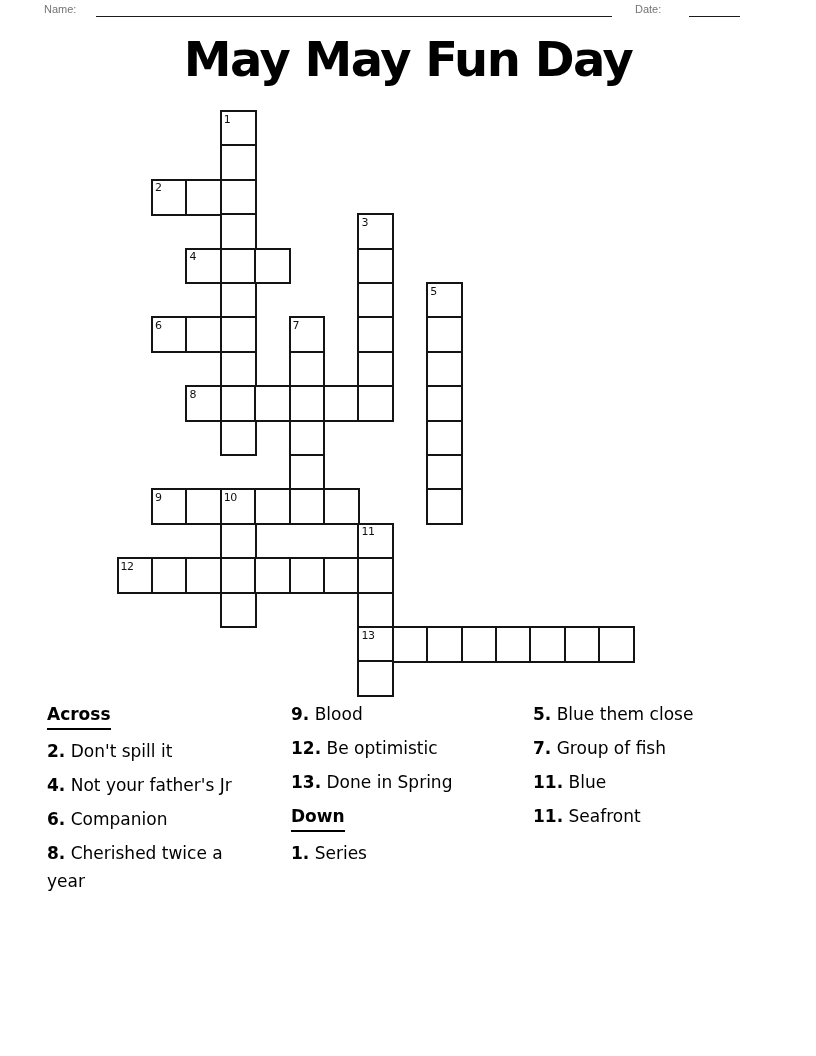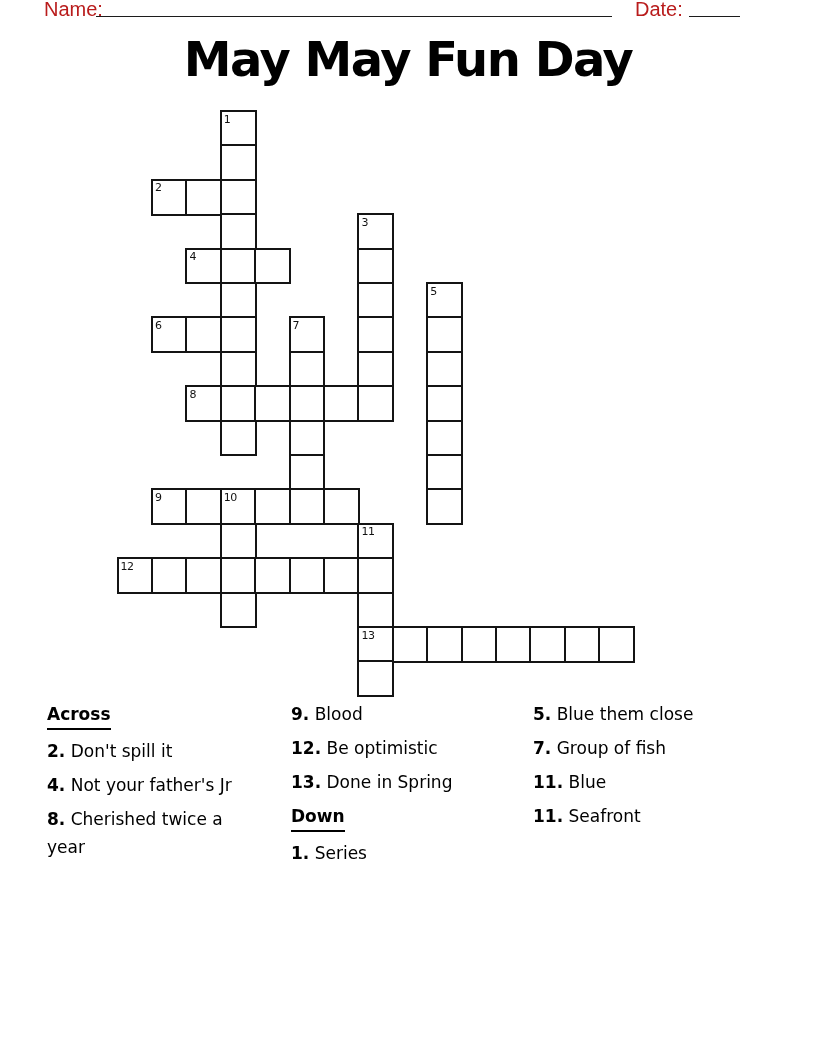--- a/index.html
+++ b/index.html
@@ -11,24 +11,24 @@
     margin: 0 auto;
     overflow: hidden;
     font-family: "DejaVu Sans", sans-serif;
     color: #000;
   }
 
   
   .hdr-label {
     position: absolute;
     font-family: "Liberation Sans", sans-serif;
-    font-size: 20px;
+    font-size: 11px;
     line-height: 18px;
     top: 0px;
-    color: #b91c1c;
+    color: #737373;
   }
   #name-label { left: 44px; }
   #date-label { left: 635px; text-align: right; }
   .blank-line {
     position: absolute;
     top: 0px;
     height: 16px;
     border-bottom: 1.6px solid #1c1c1c;
   }
   #name-line { left: 96px;  width: 516px; }
@@ -187,20 +187,21 @@
       <div class="cellnum" style="left: 244.8px; top: 416.3px;">11</div>
       <div class="cellnum" style="left: 4px; top: 450.7px;">12</div>
       <div class="cellnum" style="left: 244.8px; top: 519.5px;">13</div>
     </div>
 
   <div id="clues">
     <div id="clue-col-0" class="clue-col">
         <div class="clue-header"><span>Across</span></div>
         <div class="clue"><b>2.</b><span> Don't spill it</span></div>
         <div class="clue"><b>4.</b><span> Not your father's Jr</span></div>
+        <div class="clue"><b>6.</b><span> Companion</span></div>
         <div class="clue"><b>8.</b><span> Cherished twice a year</span></div>
       </div>
     <div id="clue-col-1" class="clue-col">
         <div class="clue"><b>9.</b><span> Blood</span></div>
         <div class="clue"><b>12.</b><span> Be optimistic</span></div>
         <div class="clue"><b>13.</b><span> Done in Spring</span></div>
         <div class="clue-header"><span>Down</span></div>
         <div class="clue"><b>1.</b><span> Series</span></div>
       </div>
     <div id="clue-col-2" class="clue-col">

